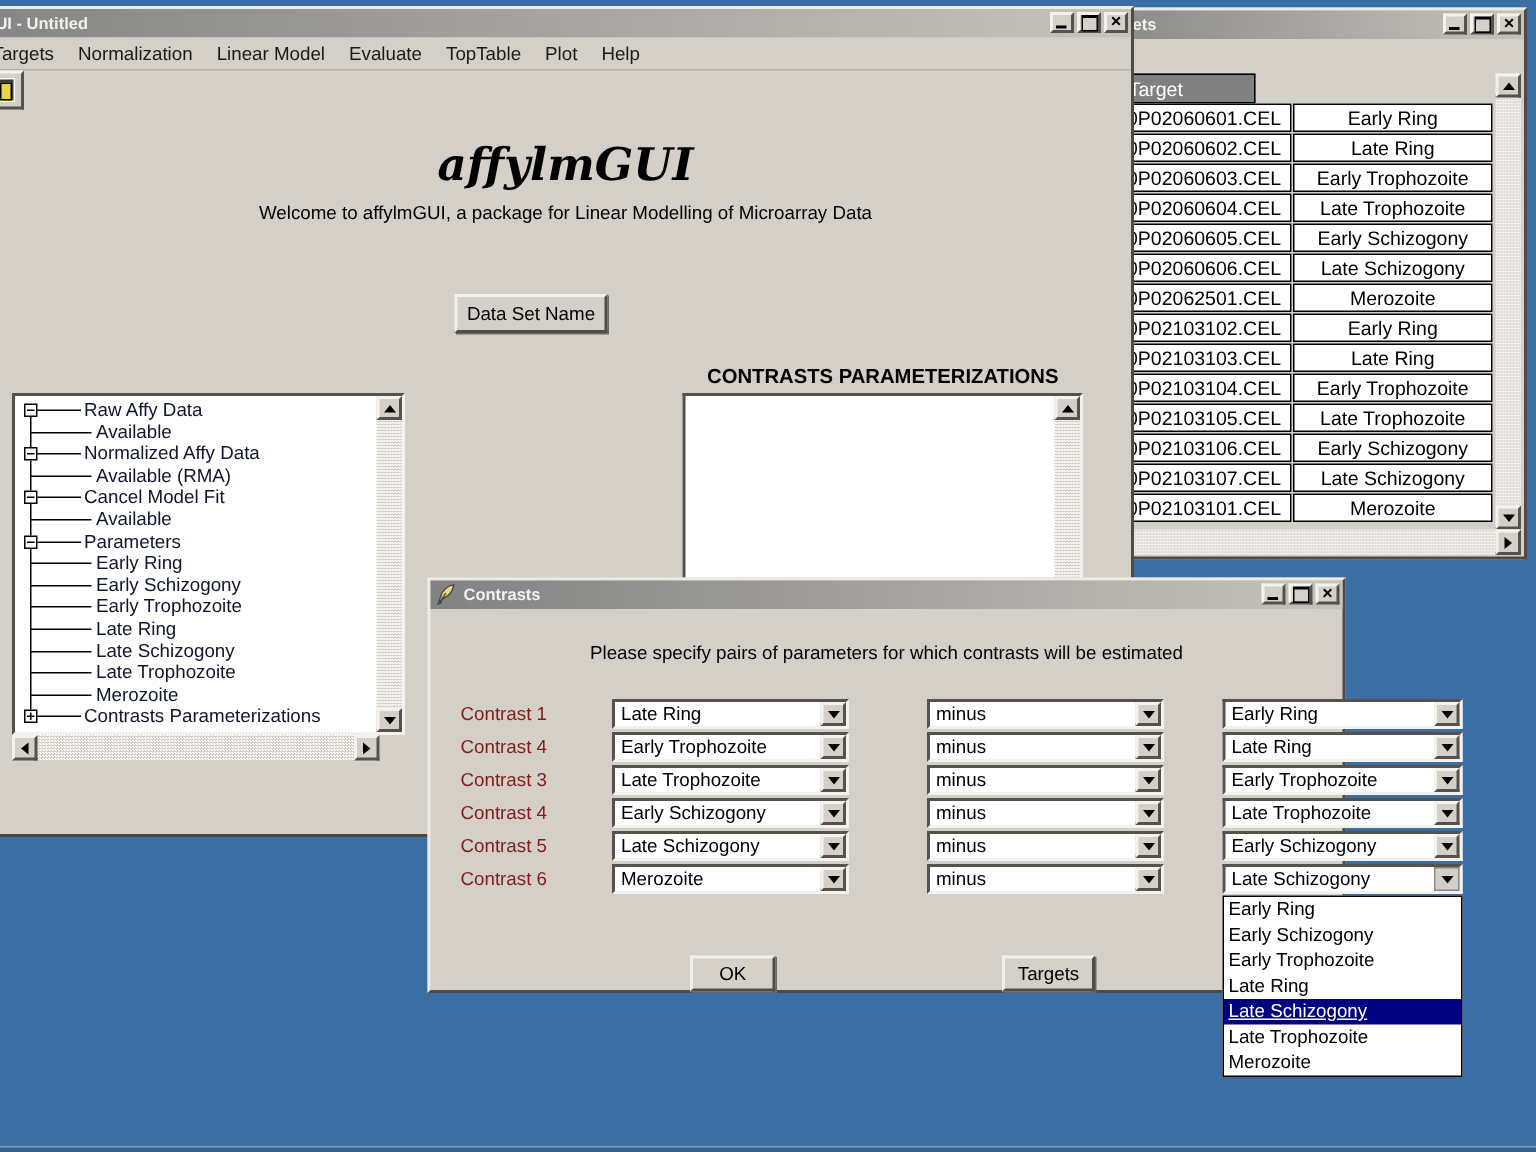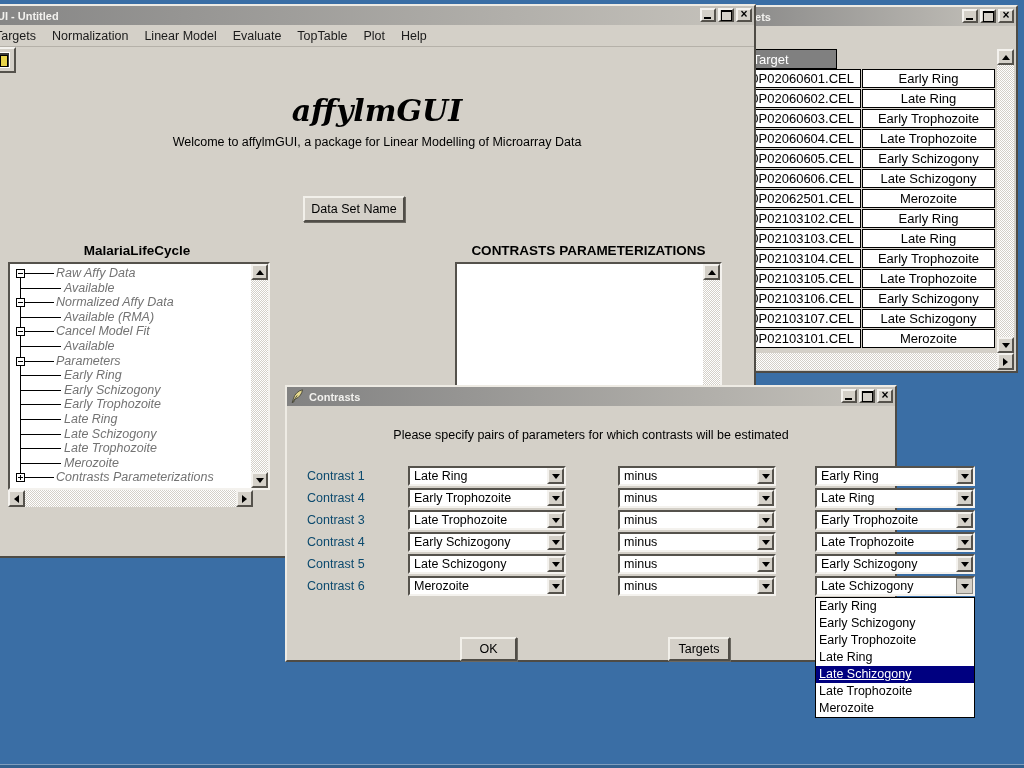--- a/index.html
+++ b/index.html
@@ -60,42 +60,42 @@
   .menu-item { padding: 2px 8px; white-space: nowrap; }
   .mwbody { position: absolute; left: 0; top: 41px; right: 0; bottom: 0; }
   .hgroup { position: absolute; left: 53px; right: 0; top: 46px; text-align: center; }
   .app-heading { font-family: "DejaVu Serif", serif; font-style: italic; font-weight: bold; font-size: 30px; color: #000; }
   .welcome { margin-top: 7px; font-size: 12.5px; color: #000; }
   .panel-title { position: absolute; font-size: 13.5px; font-weight: bold; text-align: center; color: #000; }
   
   .treebox { position: absolute; }
   .tree-inner { position: absolute; left: 0; top: 0; right: 17px; bottom: 0; background: #fff; overflow: hidden; }
   .trunk { position: absolute; left: 10px; width: 1px; background: #000; }
-  .trow { position: absolute; left: 0; height: 15px; width: 300px; font-size: 12.5px; color: #737373; font-style: italic; }
+  .trow { position: absolute; left: 0; height: 15px; width: 300px; font-size: 12.5px; color: #0f172a; }
   .tbox { position: absolute; left: 6px; top: 3px; width: 9px; height: 9px; background: #fff; border: 1px solid #000; }
   .tbox::after { content:""; position:absolute; left:1px; top:3px; width:5px; height:1px; background:#000; }
   .tbox.plus::before { content:""; position:absolute; left:3px; top:1px; width:1px; height:5px; background:#000; }
   .tstub { position: absolute; top: 7px; height: 1px; background: #000; }
   .stub0 { left: 15px; width: 29px; }
   .stub1 { left: 10px; width: 41px; }
   .tlabel { position: absolute; top: 0; line-height: 15px; white-space: nowrap; }
   .lab0 { left: 46px; } .lab1 { left: 54px; }
   
   .thead { position: absolute; display: flex; height: 20px; font-size: 13px; color: #fff; }
   .th { height: 20px; background: #808080; border: 1px solid #000; display: flex; align-items: center; justify-content: center; }
   .tbody { position: absolute; }
   .trow2 { display: flex; height: 20px; }
   .td { height: 19px; border: 1px solid #000; background: #fff; font-size: 13px; color: #000;
         display: flex; align-items: center; overflow: hidden; white-space: nowrap; }
   .td.file { width: 158px; justify-content: flex-end; padding-right: 6px; }
   .td.tgt  { width: 133px; margin-left: 1px; justify-content: center; }
   
   .dlgbody { position: absolute; left: 0; top: 19px; right: 0; bottom: 0; }
   .instruction { position: absolute; left: 0; right: 0; text-align: center; font-size: 12.5px; color: #000; }
-  .clabel { position: absolute; left: 20px; font-size: 12.5px; color: #0c4a6e; white-space: nowrap; }
+  .clabel { position: absolute; left: 20px; font-size: 12.5px; color: #7f1d1d; white-space: nowrap; }
   .combo { position: absolute; height: 20px; background: #fff;
            border: 2px solid; border-color: #55524c #f4f2ee #f4f2ee #55524c; }
   .combo .cv { position: absolute; left: 4px; top: 1px; font-size: 12.5px; color: #000; white-space: nowrap; }
   .cbtn { position: absolute; right: 0; top: 0; bottom: 0; width: 17px; background: #d4d0c8;
           border: 2px solid; border-color: #f4f2ee #55524c #55524c #f4f2ee;
           display: flex; align-items: center; justify-content: center; }
   .cbtn.pressed { border: 1px solid #8a8780; }
   
   .droplist { position: absolute; background: #fff; border: 1px solid #000; z-index: 40; }
   .dl-item { height: 17px; line-height: 17px; padding-left: 3px; font-size: 12.5px; color: #000; white-space: nowrap; }
@@ -228,21 +228,20 @@
       <span class="toolglyph"></span>
     </div>
 
     <div class="hgroup">
       <div class="app-heading">affylmGUI</div>
       <div class="welcome">Welcome to affylmGUI, a package for Linear Modelling of Microarray Data</div>
     </div>
 
     <div class="btn3d" style="left:356px;top:149px;width:102px;height:26px">Data Set Name</div>
 
-    <div class="panel-title" style="left:61px;top:196px;width:258px">MalariaLifeCycle</div>
 
     <div class="treebox sunken" style="left:61px;top:215px;width:262px;height:228px">
       <div class="tree-inner">
         <div class="trunk" style="top:9px;height:204px"></div>
 
         <div class="trow" style="top:2px">
             <span class="tbox"></span>
             <span class="tstub stub0"></span>
             <span class="tlabel lab0">Raw Affy Data</span>
           </div>

